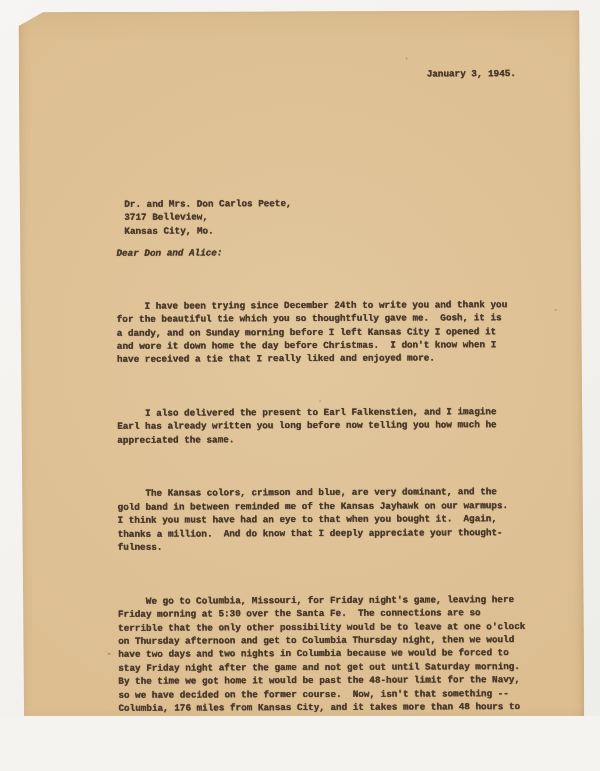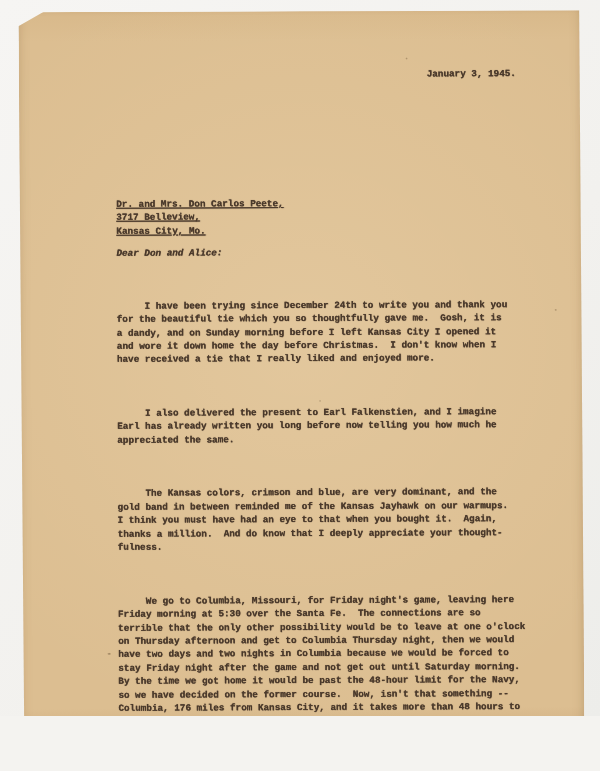--- a/index.html
+++ b/index.html
@@ -48,21 +48,21 @@
     line-height: 13.4px;
     font-weight: 700;
     letter-spacing: 0;
   }
   .typed {
     position: absolute;
     white-space: pre;
     text-shadow: 0 0 0.7px rgba(74,57,43,0.85), 0.3px 0.3px 0.5px rgba(74,57,43,0.4);
   }
   .date-line   { left: 408px; top: 57px; }
-  .address     { left: 97px;  top: 186px; text-decoration: underline; }
+  .address     { left: 105px;  top: 186px; }
   .salutation  { left: 97px;  top: 235px; font-style: italic; }
   .body-block  { left: 97px;  top: 261px; width: 440px; }
   .body-block .para {
     white-space: pre;
     margin: 0 0 13.4px 0;
   }
 </style>
 </head>
 <body>
 

